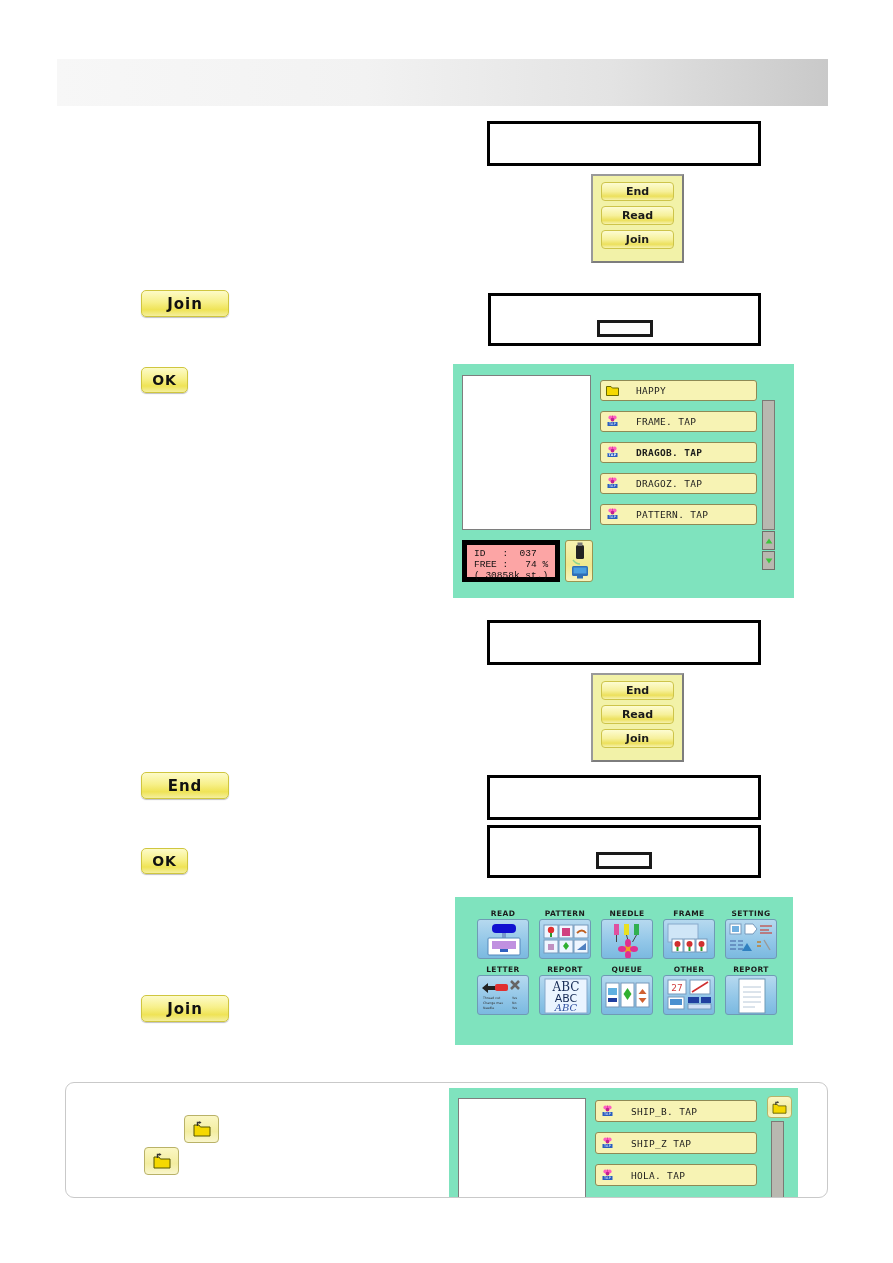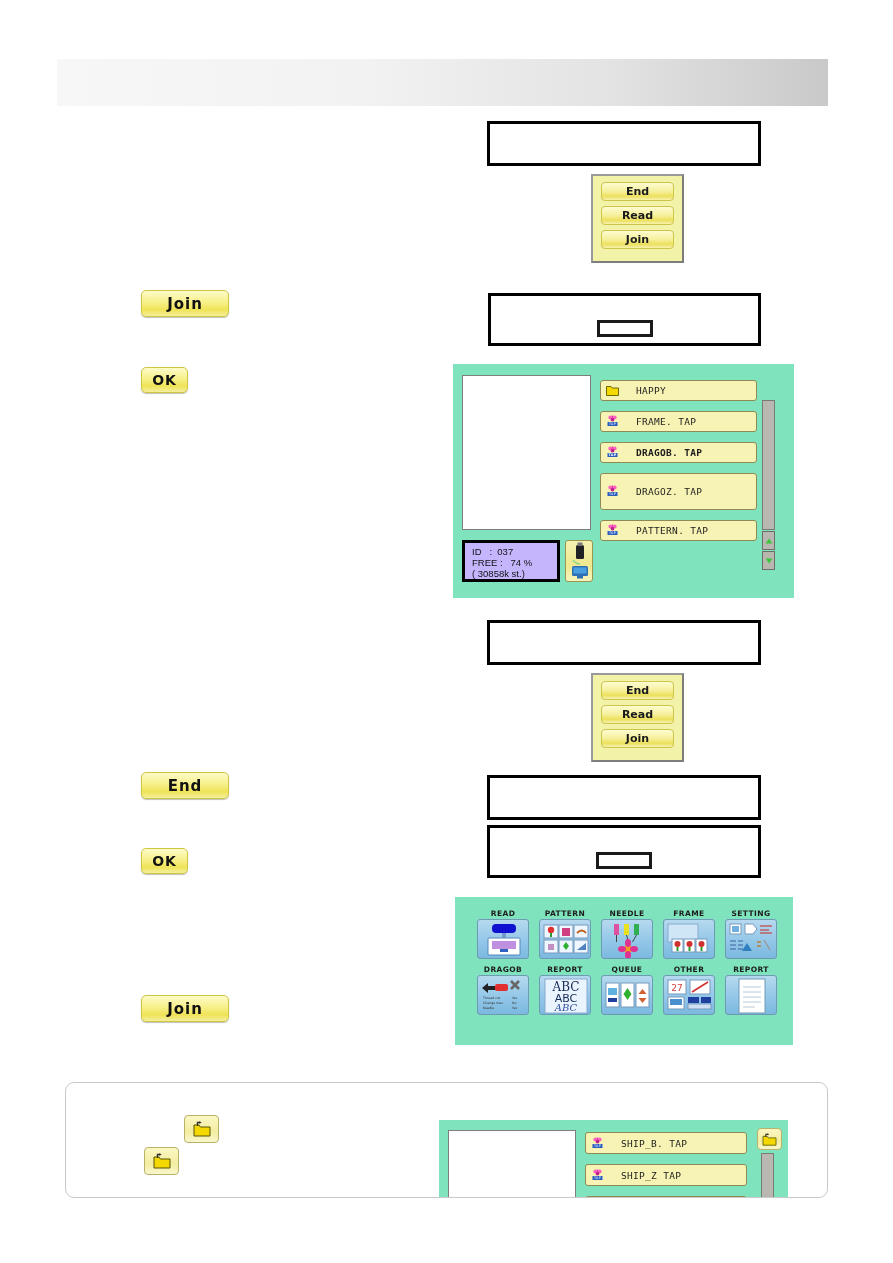--- a/index.html
+++ b/index.html
@@ -123,24 +123,24 @@
     letter-spacing: 0.3px;
   }
   .ico {
     flex: 0 0 auto;
     display: block;
   }
 
   
   .info-box {
     position: absolute;
-    background: #c4b5fd;
-    border: 3px solid #000000;
-    box-sizing: border-box;
-    font-family: Liberation Sans, sans-serif;
+    background: #fca5a5;
+    border: 5px solid #000000;
+    box-sizing: border-box;
+    font-family: Liberation Mono, monospace;
     font-size: 9.5px;
     line-height: 11px;
     color: #111;
     padding: 3px 4px 2px 7px;
     white-space: pre;
   }
   .dev-btn {
     position: absolute;
     background: linear-gradient(to bottom, #f6f2b2 0%, #efe98f 60%, #f7f4bd 100%);
     border: 1px solid #9a9550;
@@ -275,21 +275,21 @@
         <path d="M6.5 0.5 L6.5 6" stroke="#e040a0" stroke-width="1.4"></path>
         <circle cx="4.3" cy="2.4" r="1.9" fill="#ff5fc0"></circle>
         <circle cx="8.7" cy="2.4" r="1.9" fill="#ff5fc0"></circle>
         <circle cx="6.5" cy="4.6" r="1.9" fill="#c02090"></circle>
         <rect x="1.5" y="7" width="10" height="4" fill="#2a5ec0"></rect>
         <text x="6.5" y="10.4" font-size="3.4" fill="#ffffff" text-anchor="middle" font-family="DejaVu Sans, sans-serif">TAP</text>
       </svg>
       <span>DRAGOB. TAP</span>
     </div>
 
-    <div class="file-row" style="height:37px;">
+    <div class="file-row" style="height:21px;">
       <svg class="ico" width="13" height="13" viewBox="0 0 13 13">
         <path d="M6.5 0.5 L6.5 6" stroke="#e040a0" stroke-width="1.4"></path>
         <circle cx="4.3" cy="2.4" r="1.9" fill="#ff5fc0"></circle>
         <circle cx="8.7" cy="2.4" r="1.9" fill="#ff5fc0"></circle>
         <circle cx="6.5" cy="4.6" r="1.9" fill="#c02090"></circle>
         <rect x="1.5" y="7" width="10" height="4" fill="#2a5ec0"></rect>
         <text x="6.5" y="10.4" font-size="3.4" fill="#ffffff" text-anchor="middle" font-family="DejaVu Sans, sans-serif">TAP</text>
       </svg>
       <span>DRAGOZ. TAP</span>
     </div>
@@ -448,21 +448,21 @@
             <path d="M4 21 h6 M4 25 h6 M4 29 h6 M12 21 h5 M12 25 h5 M12 29 h5"></path>
           </g>
           <path d="M26 31 l-5 -8 l-5 8 Z" fill="#3080c0"></path>
           <path d="M31 22 l4 0 M31 26 l4 0" stroke="#c08030" stroke-width="1.4"></path>
           <path d="M38 20 l6 10" stroke="#999" stroke-width="1.4"></path>
         </svg>
       </div>
     </div>
 
     <div class="menu-cell">
-      <div class="menu-label">DRAGOB</div>
+      <div class="menu-label">LETTER</div>
       <div class="menu-icon">
         <svg width="52" height="40" viewBox="0 0 52 40">
           <path d="M4 12 l6 -5 v3 h14 v4 h-14 v3 Z" fill="#222222"></path>
           <rect x="17" y="8" width="13" height="7" rx="2" fill="#e03030"></rect>
           <path d="M33 5 l8 8 M41 5 l-8 8" stroke="#666" stroke-width="2.5"></path>
           <g font-family="DejaVu Sans, sans-serif" font-size="3.2" fill="#333">
             <text x="5" y="23">Thread cut</text>
               <text x="34" y="23">Yes</text>
             <text x="5" y="28">Change max</text>
               <text x="34" y="28">No</text>
@@ -548,21 +548,21 @@
   </div>
 
   <div class="folder-btn" style="left:78px; top:64px; width:35px; height:28px;">
     <svg width="18" height="16" viewBox="0 0 18 16">
       <path d="M1 4 L6 4 L7.4 6 L17 6 L17 15 L1 15 Z" fill="#f5d800" stroke="#555500" stroke-width="1"></path>
       <path d="M4.5 5 L4.5 1.5 L7.5 1.5" stroke="#333" stroke-width="1.4" fill="none"></path>
       <path d="M6.2 0.2 L8.6 1.5 L6.2 2.8 Z" fill="#333"></path>
     </svg>
   </div>
 
-  <div class="screen" style="left:373px; top:5px; width:349px; height:120px;margin-top:32px;">
+  <div class="screen" style="left:383px; top:5px; width:349px; height:120px;">
 
     <div class="screen-preview" style="left:9px; top:10px; width:128px; height:108px;"></div>
 
     <div class="file-list" style="left:146px; top:12px; width:162px; gap:10px;">
 
       <div class="file-row" style="height:22px;">
         <svg class="ico" width="13" height="13" viewBox="0 0 13 13">
           <path d="M6.5 0.5 L6.5 6" stroke="#e040a0" stroke-width="1.4"></path>
           <circle cx="4.3" cy="2.4" r="1.9" fill="#ff5fc0"></circle>
           <circle cx="8.7" cy="2.4" r="1.9" fill="#ff5fc0"></circle>

